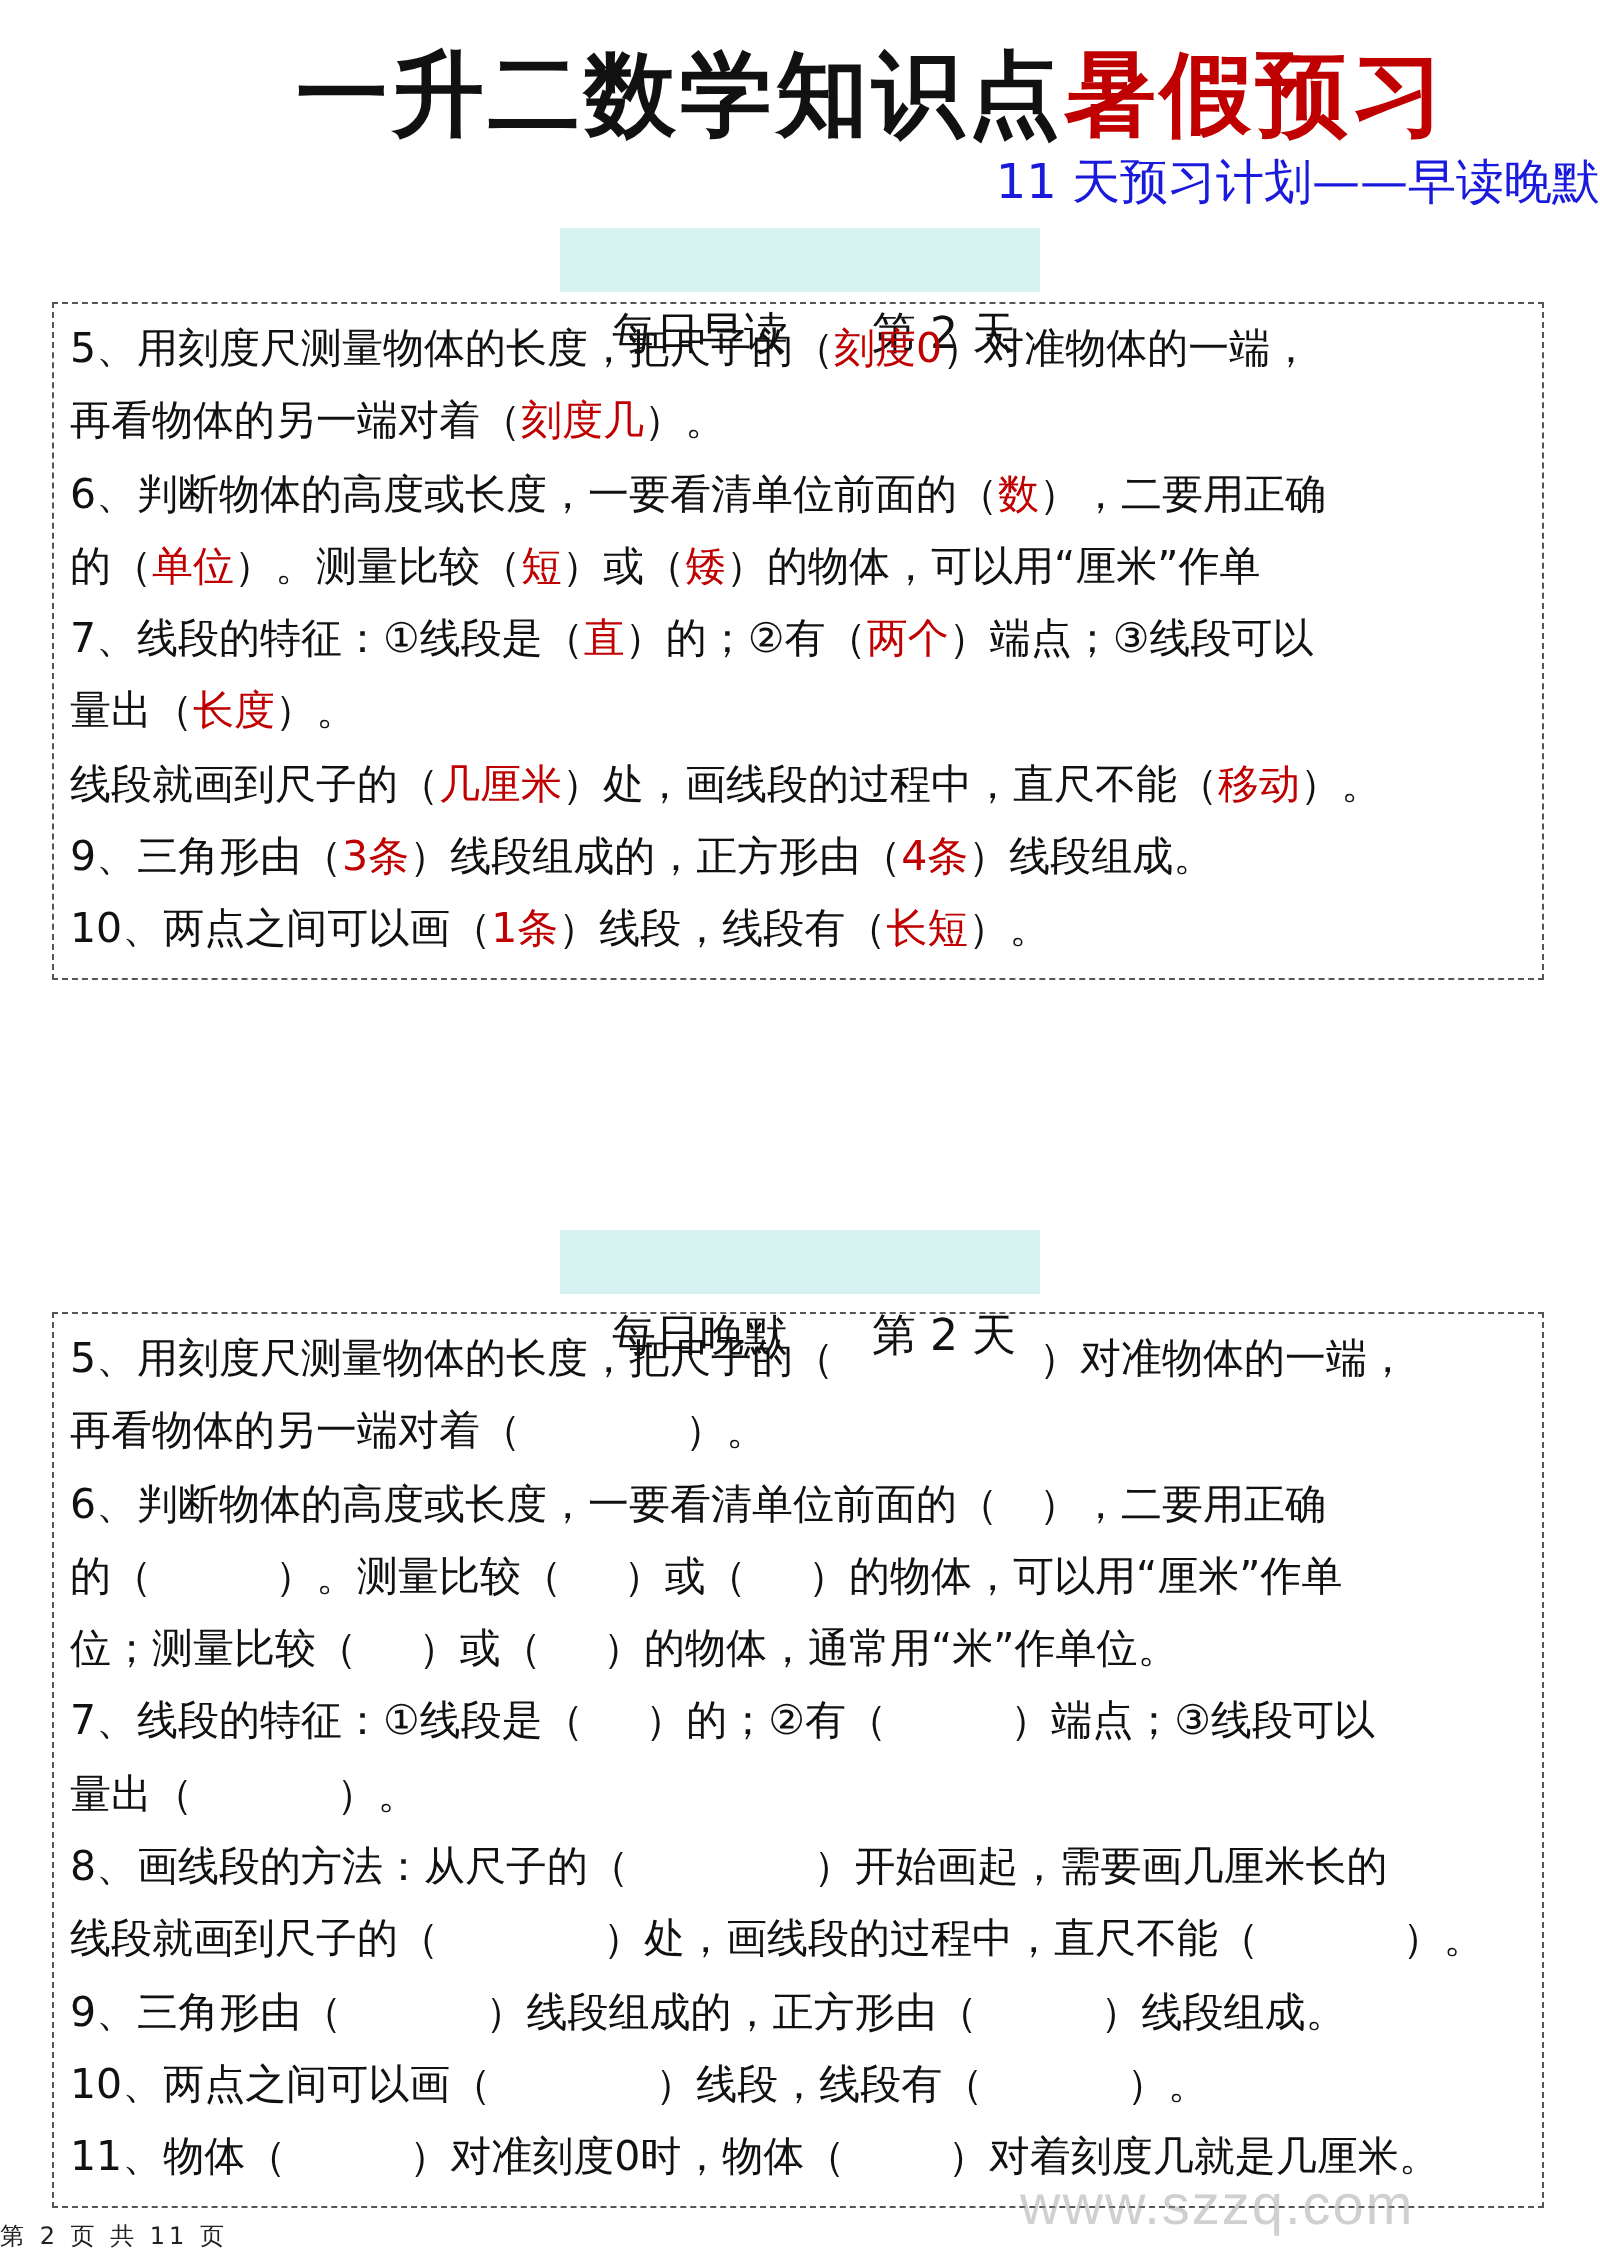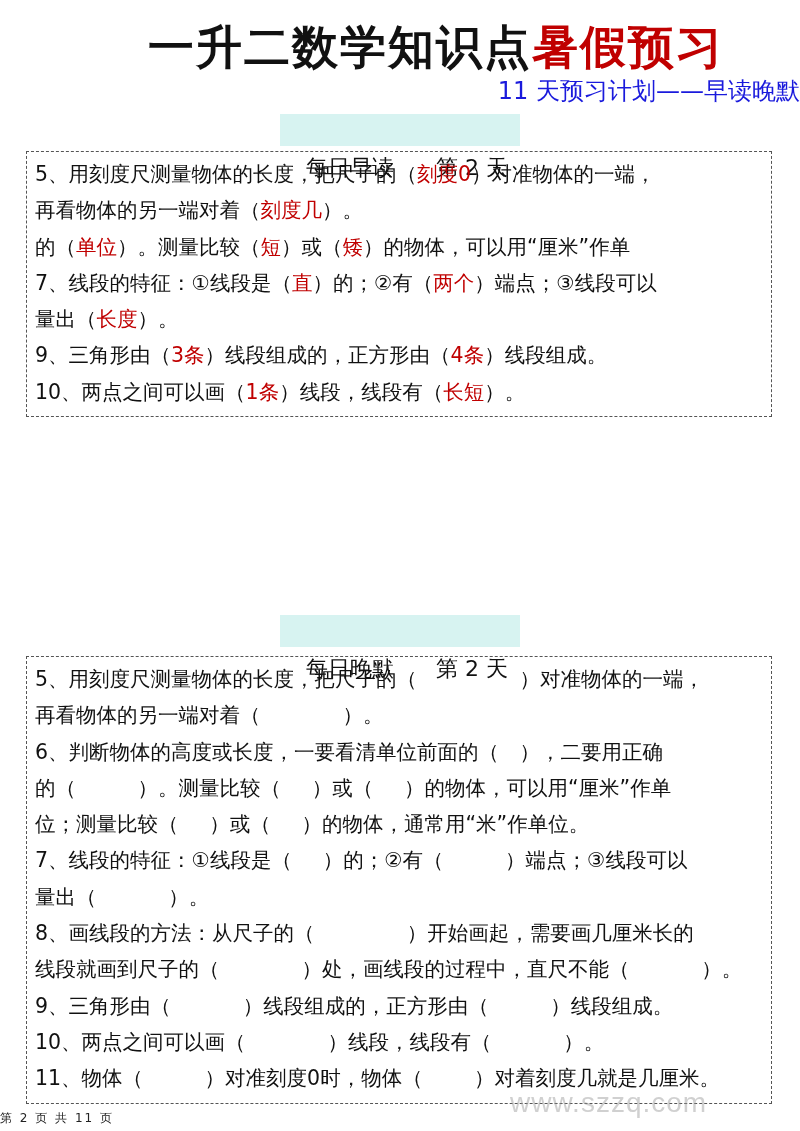--- a/index.html
+++ b/index.html
@@ -33,23 +33,25 @@
   <span class="black">一升二数学知识点</span><span class="red">暑假预习</span>
 </div>
 <div class="subtitle">11 天预习计划——早读晚默</div>
 
 <div class="banner" style="top:114px;">
   <span>每日早读</span><span class="gap"></span><span>第 2 天</span>
 </div>
 <div class="box" id="morning-box" style="top:151px;">
     <div class="line"><span>5、用刻度尺测量物体的长度，把尺子的（</span><span class="ans">刻度0</span><span>）对准物体的一端，</span></div>
     <div class="line"><span>再看物体的另一端对着（</span><span class="ans">刻度几</span><span>）。</span></div>
+    <div class="line"><span>6、判断物体的高度或长度，一要看清单位前面的（</span><span class="ans">数</span><span>），二要用正确</span></div>
     <div class="line"><span>的（</span><span class="ans">单位</span><span>）。测量比较（</span><span class="ans">短</span><span>）或（</span><span class="ans">矮</span><span>）的物体，可以用“厘米”作单</span></div>
     <div class="line"><span>7、线段的特征：①线段是（</span><span class="ans">直</span><span>）的；②有（</span><span class="ans">两个</span><span>）端点；③线段可以</span></div>
     <div class="line"><span>量出（</span><span class="ans">长度</span><span>）。</span></div>
+    <div class="line"><span>线段就画到尺子的（</span><span class="ans">几厘米</span><span>）处，画线段的过程中，直尺不能（</span><span class="ans">移动</span><span>）。</span></div>
     <div class="line"><span>9、三角形由（</span><span class="ans">3条</span><span>）线段组成的，正方形由（</span><span class="ans">4条</span><span>）线段组成。</span></div>
     <div class="line"><span>10、两点之间可以画（</span><span class="ans">1条</span><span>）线段，线段有（</span><span class="ans">长短</span><span>）。</span></div>
   </div>
 
 <div class="banner" style="top:615px;">
   <span>每日晚默</span><span class="gap"></span><span>第 2 天</span>
 </div>
 <div class="box" id="evening-box" style="top:656px;">
     <div class="line"><span>5、用刻度尺测量物体的长度，把尺子的（</span><span class="blank" style="width: 102.5px;"></span><span>）对准物体的一端，</span></div>
     <div class="line"><span>再看物体的另一端对着（</span><span class="blank" style="width: 82px;"></span><span>）。</span></div>

